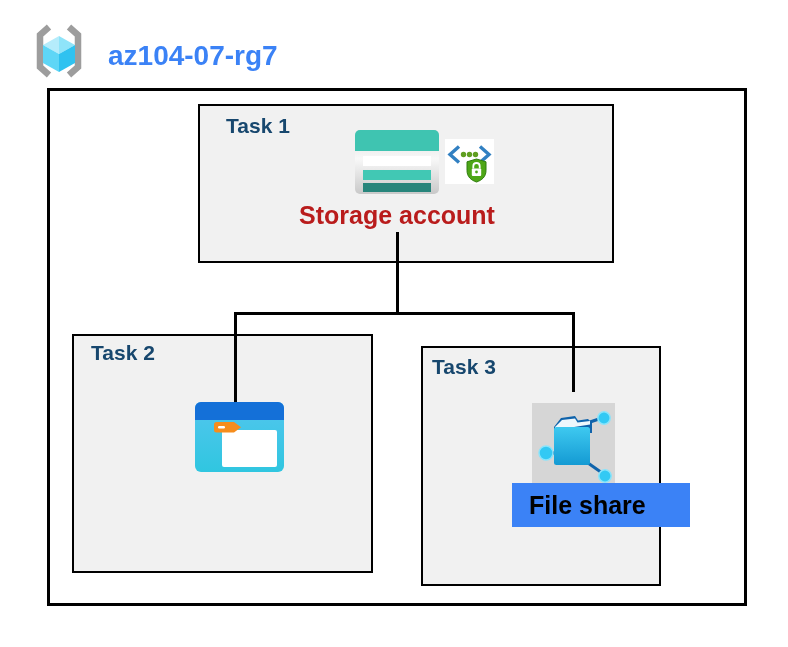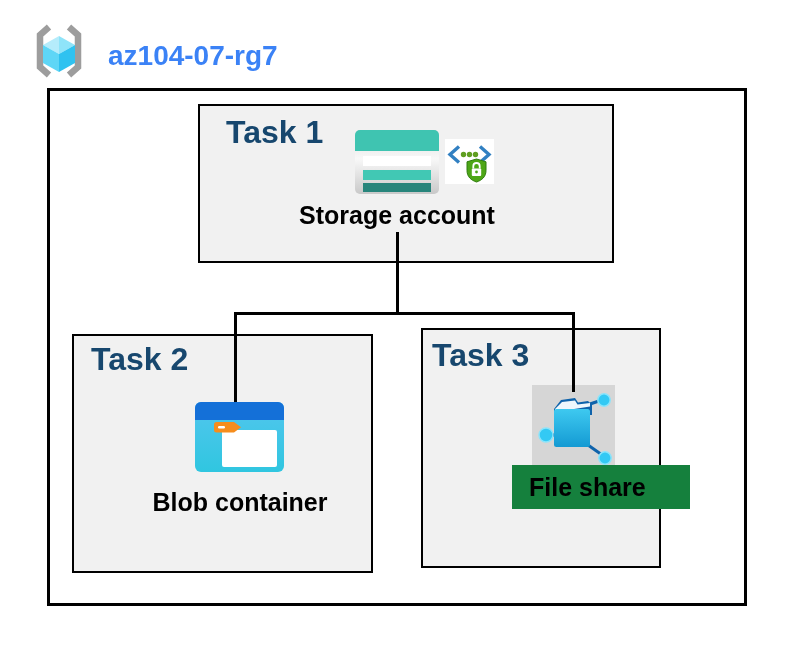--- a/index.html
+++ b/index.html
@@ -18,41 +18,41 @@
     position:absolute;left:47px;top:88px;width:700px;height:518px;
     border:3px solid #000;background:#fff;box-sizing:border-box;
   }
   
   .task-box{
     position:absolute;background:#f1f1f1;border:2px solid #000;
     box-sizing:border-box;
   }
   .task1{left:198px;top:104px;width:416px;height:159px;}
   .task2{left:72px;top:334px;width:301px;height:239px;padding-left:9px;}
-  .task3{left:421px;top:328px;width:240px;height:240px;text-decoration:underline;}
+  .task3{left:421px;top:346px;width:240px;height:240px;text-decoration:underline;}
   .task-label{
-    position:absolute;font-size:32px;font-weight:700;color:#17476e;
+    position:absolute;font-size:21px;font-weight:700;color:#17476e;
     white-space:nowrap;
   }
   .resource-label{
-    position:absolute;font-size:25px;font-weight:700;color:#000000;
+    position:absolute;font-size:25px;font-weight:700;color:#b91c1c;
     white-space:nowrap;transform:translateX(-50%);
   }
   
   .storage-icon{position:absolute;left:155px;top:24px;width:84px;height:64px;}
   .sas-icon{position:absolute;left:245px;top:33px;width:49px;height:45px;}
   .blob-icon{position:absolute;left:121px;top:66px;width:89px;height:70px;}
   .fs-icon-bg{
     position:absolute;left:109px;top:55px;width:83px;height:80px;
     background:#d6d6d6;
   }
   .fs-icon{position:absolute;left:0;top:0;width:83px;height:80px;}
   .fs-label-bg{
     position:absolute;left:89px;top:135px;width:178px;height:44px;
-    background:#15803d;
+    background:#3b82f6;
   }
   .fs-label{
     position:absolute;left:17px;top:0;line-height:44px;font-size:25px;
     font-weight:700;color:#000;white-space:nowrap;
   }
   
   .conn{position:absolute;background:#000;}
   .conn-v1{left:396px;top:232px;width:3px;height:83px;}
   .conn-h1{left:234px;top:312px;width:341px;height:3px;}
   .conn-v2{left:234px;top:312px;width:3px;height:90px;}
@@ -129,21 +129,20 @@
       </defs>
       <g clip-path="url(#bclip)">
         <rect x="0" y="0" width="89" height="70" fill="url(#bg2)"></rect>
         <rect x="0" y="0" width="89" height="18" fill="#1470d8"></rect>
       </g>
       <rect x="27" y="28" width="55" height="37" rx="2" fill="#ffffff"></rect>
       <path d="M21.5,20 H39 L46,25.2 L39,30.4 H21.5 A2.5,2.5 0 0 1 19,27.9 V22.5 A2.5,2.5 0 0 1 21.5,20 Z" fill="#f68d1d"></path>
       <rect x="23" y="24" width="7" height="2.4" rx="1.2" fill="#ffffff"></rect>
     </svg>
 
-    <div class="resource-label" style="left:166px;top:152px;">Blob container</div>
   </div>
 
   <div class="task-box task3">
     <div class="task-label" style="left:9px;top:7px;">Task 3</div>
 
     <div class="fs-icon-bg">
       <svg class="fs-icon" viewBox="0 0 83 80">
         <defs>
           <linearGradient id="fg" x1="0" y1="0" x2="0" y2="1">
             <stop offset="0" stop-color="#3ec9f0"></stop>

